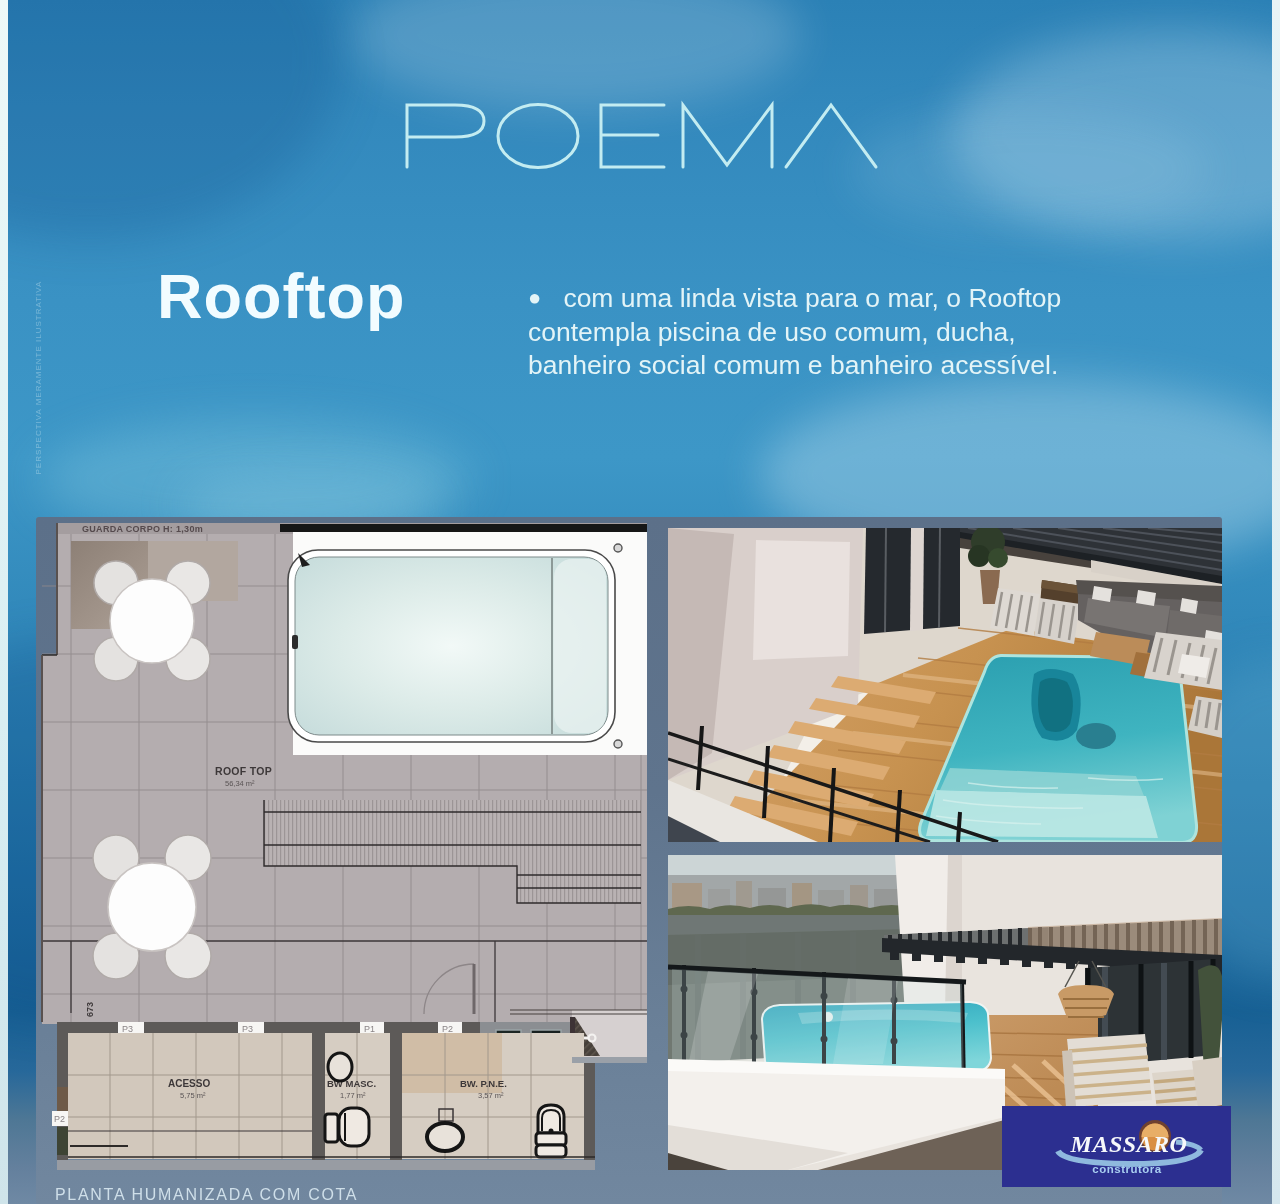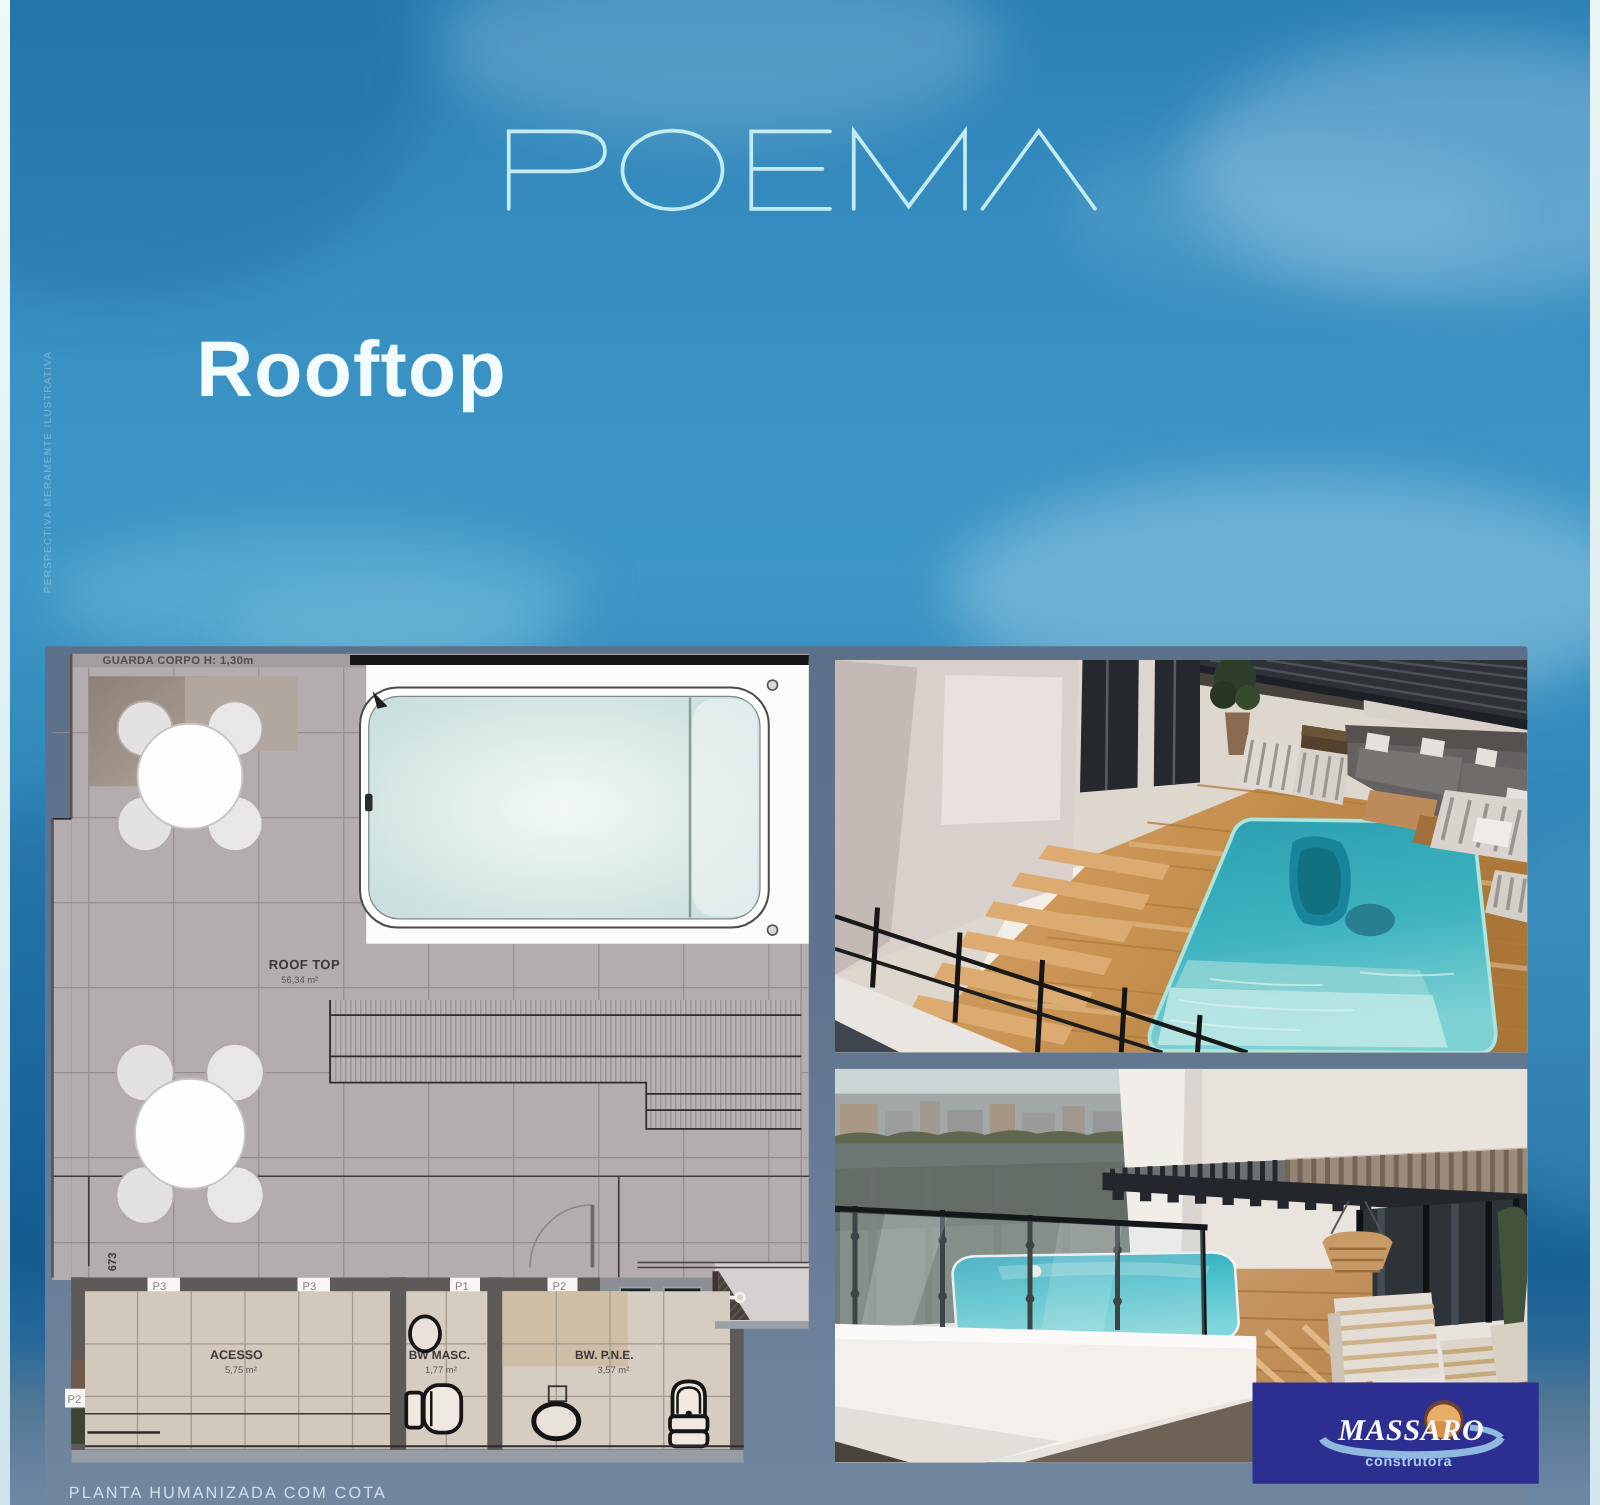--- a/index.html
+++ b/index.html
@@ -41,20 +41,23 @@
       <ellipse cx="158" cy="56" rx="40" ry="31.5"></ellipse>
       <path d="M284,25 H221 V87 H284 M221,55 H278"></path>
       <path d="M303,87 V25 L347,85 L392,25 V87"></path>
       <path d="M406,87 L451,25 L496,87"></path>
     </g>
   </svg>
 
   <div class="abs" style="left:157px;top:264px;width:330px;color:#f2fcff;font-weight:bold;font-size:63px;letter-spacing:1px;line-height:64px;">Rooftop</div>
 
 
+  <div class="abs" style="left:528px;top:281px;width:580px;color:#e3f4f7;font-size:26.5px;line-height:33.5px;">
+    <span style="font-size:22px;vertical-align:2px;">●</span>&nbsp;&nbsp; com uma linda vista para o mar, o Rooftop contempla piscina de uso comum, ducha, banheiro social comum e banheiro acessível.
+  </div>
 
   <div class="abs" style="left:-62px;top:370px;width:200px;color:rgba(230,245,250,0.35);font-size:8px;letter-spacing:1px;transform:rotate(-90deg);">PERSPECTIVA MERAMENTE ILUSTRATIVA</div>
 
   <div class="abs" style="left:36px;top:517px;width:1186px;height:687px;background:linear-gradient(180deg,#5c7089 0%,#5f748d 40%,#6a8098 75%,#71879f 100%);border-radius:3px;"></div>
 
   <svg class="abs" style="left:40px;top:517px" width="610" height="663" viewBox="0 0 610 663">
     <defs>
       <radialGradient id="poolw" cx="50%" cy="50%" r="65%">
         <stop offset="0%" stop-color="#f2f9f7"></stop>
         <stop offset="55%" stop-color="#dcebe8"></stop>
@@ -703,14 +706,14 @@
 
       <path d="M30,45 Q36,57 101,58 Q166,58 173,44" fill="none" stroke="#8fb9de" stroke-width="6"></path>
       <path d="M148,36 Q168,38 173,44" fill="none" stroke="#8fb9de" stroke-width="5"></path>
 
       <text x="101" y="46" text-anchor="middle" font-size="24" font-weight="bold" font-style="italic" fill="#f6f8fb" font-family="'Liberation Serif',serif" letter-spacing="0.5">MASSARO</text>
 
       <text x="99" y="67" text-anchor="middle" font-size="11.5" font-weight="bold" fill="#a8cdf0" letter-spacing="0.5">construtora</text>
     </svg>
   </div>
 
-  <div class="abs" style="left:55px;top:1186px;color:#cfdfe9;font-size:13px;letter-spacing:1.7px;">PLANTA HUMANIZADA COM COTA</div>
+  <div class="abs" style="left:55px;top:1186px;color:#cfdfe9;font-size:16px;letter-spacing:1.7px;">PLANTA HUMANIZADA COM COTA</div>
 </div>
 
 </body></html>

